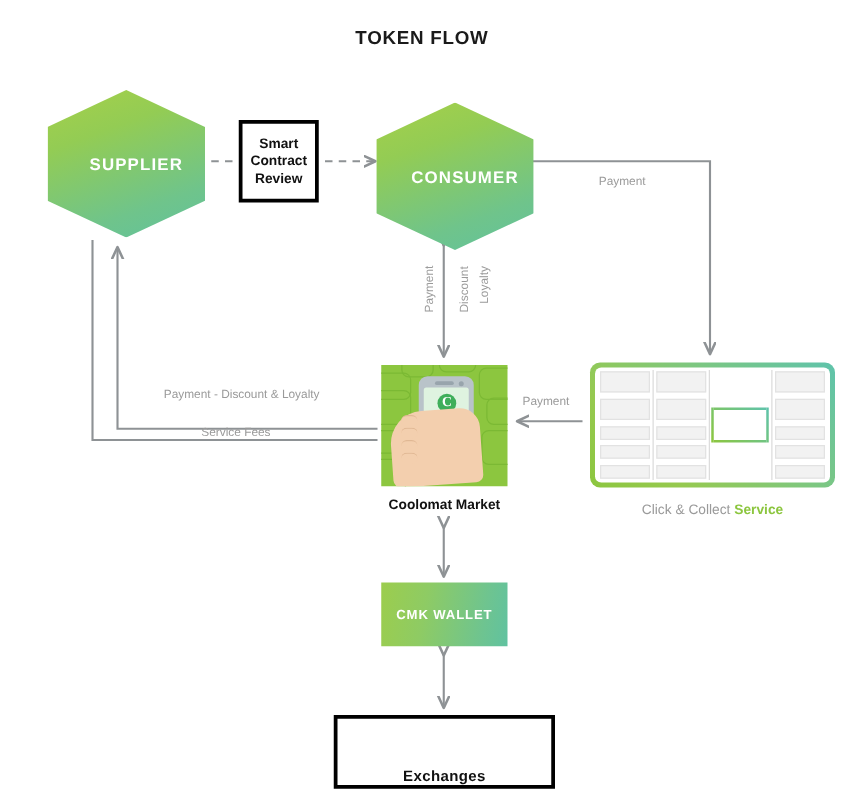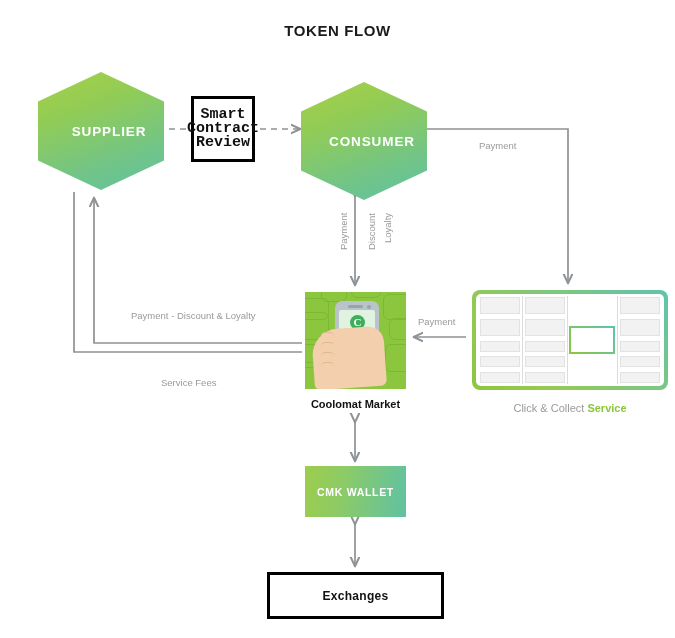--- a/index.html
+++ b/index.html
@@ -59,28 +59,27 @@
     align-items: center;
     justify-content: center;
     text-align: center;
     box-sizing: border-box;
   }
   #smart-contract-box {
     left: 191px; top: 96px; width: 64px; height: 66px;
     padding: 3px;
   }
   #smart-contract-box .txt {
-    font-size: 15px;
+    font-size: 11px;
     font-weight: bold;
     line-height: 14px;
     color: #111;
-    font-family: Liberation Mono, monospace;
   }
   #exchanges-box {
-    left: 267px; top: 572px; width: 177px; height: 47px;
+    left: 267px; top: 572px; width: 177px; height: 59px; align-items: flex-end;
   }
   #exchanges-box .txt {
     font-size: 12px;
     font-weight: bold;
     letter-spacing: 0.3px;
     color: #111;
   }
 
   
   #cmk-wallet {
@@ -250,21 +249,21 @@
     color: #9a9a9a;
     white-space: nowrap;
   }
   .wire-label.vert {
     transform: rotate(-90deg);
     transform-origin: left top;
   }
   #lbl-payment-right    { left: 479px; top: 140px; }
   #lbl-payment-mid      { left: 418px; top: 316px; }
   #lbl-payment-discount { left: 131px; top: 310px; }
-  #lbl-service-fees     { left: 161px; top: 377px; }
+  #lbl-service-fees     { left: 161px; top: 341px; }
   #lbl-payment-vert     { left: 338px; top: 250px; }
   #lbl-discount-vert    { left: 366px; top: 250px; }
   #lbl-loyalty-vert     { left: 382px; top: 243px; }
 </style>
 </head>
 <body>
 
 <div id="canvas">
 
   <div class="abs" id="title">TOKEN FLOW</div>

